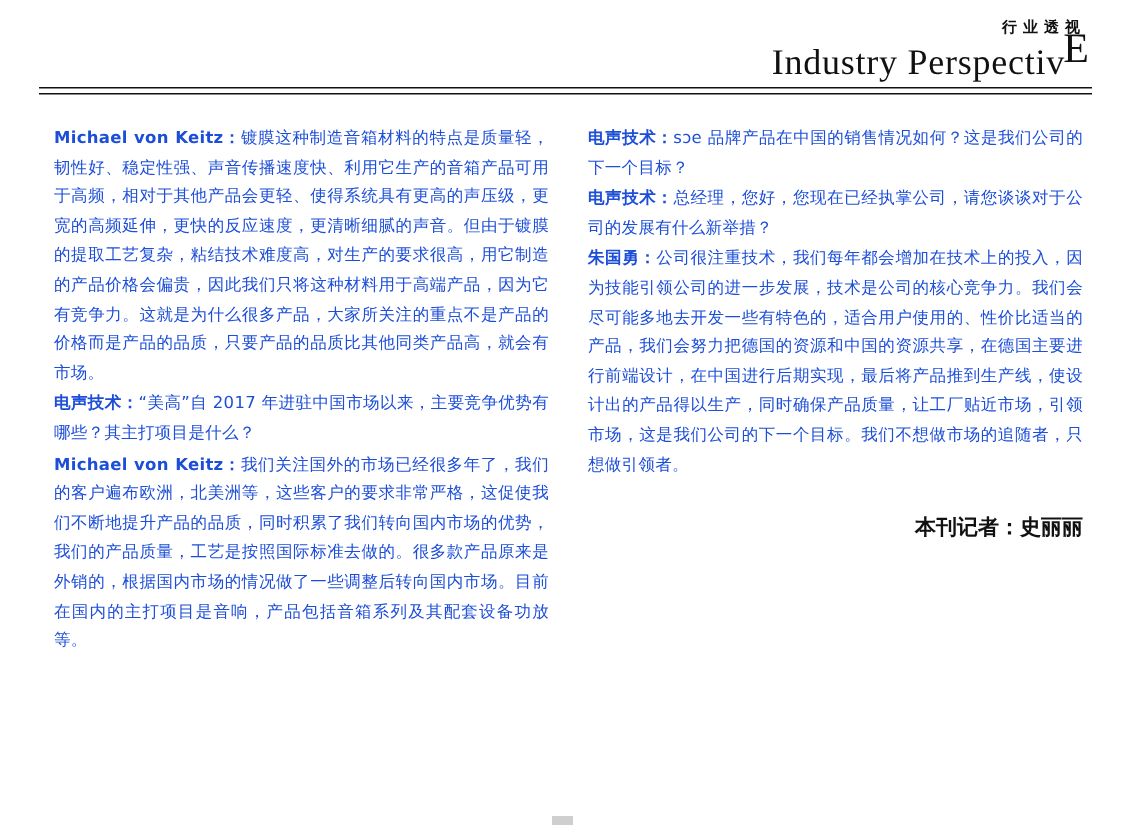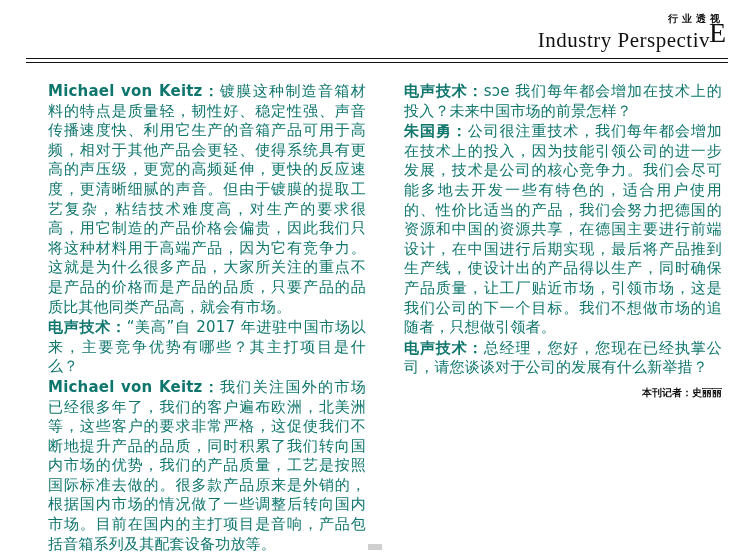--- a/index.html
+++ b/index.html
@@ -38,21 +38,21 @@
     color: #111;
     margin-bottom: 6px;
   }
   .header-en-wrap {
     position: relative;
     display: inline-block;
     padding-right: 14px;
   }
   .header-en {
     font-family: "Liberation Serif", serif;
-    font-size: 21px;
+    font-size: 24px;
     letter-spacing: 0.5px;
     color: #111;
   }
   .header-e {
     position: absolute;
     right: -2px;
     top: -11px;
     font-family: "Liberation Serif", serif;
     font-size: 28px;
     color: #111;
@@ -80,40 +80,40 @@
     gap: 26px;
   }
   .col {
     flex: 1 1 0;
     min-width: 0;
   }
   .col-left { max-width: 340px; }
   .col-right { max-width: 340px; }
 
   p.para {
-    margin: 0 0 1px 12px;
+    margin: 0 0 1px 0;
     font-family: "DejaVu Sans", sans-serif;
-    font-size: 15px;
+    font-size: 11px;
     line-height: 19.6px;
     text-align: justify;
     text-justify: inter-ideograph;
-    color: #0f766e;
+    color: #1d4ed8;
     letter-spacing: 0.2px;
   }
   p.para.q {
     font-weight: normal;
   }
   .speaker {
     font-weight: bold;
   }
   .sig {
-    margin-top: 8px;
+    margin-top: 24px;
     text-align: right;
     font-family: "DejaVu Sans", sans-serif;
-    font-size: 10px;
+    font-size: 14px;
     font-weight: bold;
     color: #111;
   }
 
   .footer-mark {
     position: absolute;
     left: 50%;
     bottom: 4px;
     transform: translateX(-50%);
     width: 14px;
@@ -138,22 +138,22 @@
 
   <div class="columns">
 
     <div class="col col-left">
       <p class="para"><span class="speaker">Michael von Keitz：</span><span>镀膜这种制造音箱材料的特点是质量轻，韧性好、稳定性强、声音传播速度快、利用它生产的音箱产品可用于高频，相对于其他产品会更轻、使得系统具有更高的声压级，更宽的高频延伸，更快的反应速度，更清晰细腻的声音。但由于镀膜的提取工艺复杂，粘结技术难度高，对生产的要求很高，用它制造的产品价格会偏贵，因此我们只将这种材料用于高端产品，因为它有竞争力。这就是为什么很多产品，大家所关注的重点不是产品的价格而是产品的品质，只要产品的品质比其他同类产品高，就会有市场。</span></p>
       <p class="para q"><span class="speaker">电声技术：</span><span>“美高”自 2017 年进驻中国市场以来，主要竞争优势有哪些？其主打项目是什么？</span></p>
       <p class="para"><span class="speaker">Michael von Keitz：</span><span>我们关注国外的市场已经很多年了，我们的客户遍布欧洲，北美洲等，这些客户的要求非常严格，这促使我们不断地提升产品的品质，同时积累了我们转向国内市场的优势，我们的产品质量，工艺是按照国际标准去做的。很多款产品原来是外销的，根据国内市场的情况做了一些调整后转向国内市场。目前在国内的主打项目是音响，产品包括音箱系列及其配套设备功放等。</span></p>
     </div>
 
     <div class="col col-right">
-      <p class="para q"><span class="speaker">电声技术：</span><span>sɔe 我们每年都会增加在技术上的投入？未来中国市场的前景怎样？</span></p>
+      <p class="para q"><span class="speaker">电声技术：</span><span>sɔe 品牌产品在中国的销售情况如何？这是我们公司的下一个目标？</span></p>
+      <p class="para q"><span class="speaker">电声技术：</span><span>总经理，您好，您现在已经执掌公司，请您谈谈对于公司的发展有什么新举措？</span></p>
       <p class="para"><span class="speaker">朱国勇：</span><span>公司很注重技术，我们每年都会增加在技术上的投入，因为技能引领公司的进一步发展，技术是公司的核心竞争力。我们会尽可能多地去开发一些有特色的，适合用户使用的、性价比适当的产品，我们会努力把德国的资源和中国的资源共享，在德国主要进行前端设计，在中国进行后期实现，最后将产品推到生产线，使设计出的产品得以生产，同时确保产品质量，让工厂贴近市场，引领市场，这是我们公司的下一个目标。我们不想做市场的追随者，只想做引领者。</span></p>
-      <p class="para q"><span class="speaker">电声技术：</span><span>总经理，您好，您现在已经执掌公司，请您谈谈对于公司的发展有什么新举措？</span></p>
       <div class="sig">本刊记者：史丽丽</div>
     </div>
 
   </div>
 
   <div class="footer-mark"></div>
 </div>
 
 </body></html>

